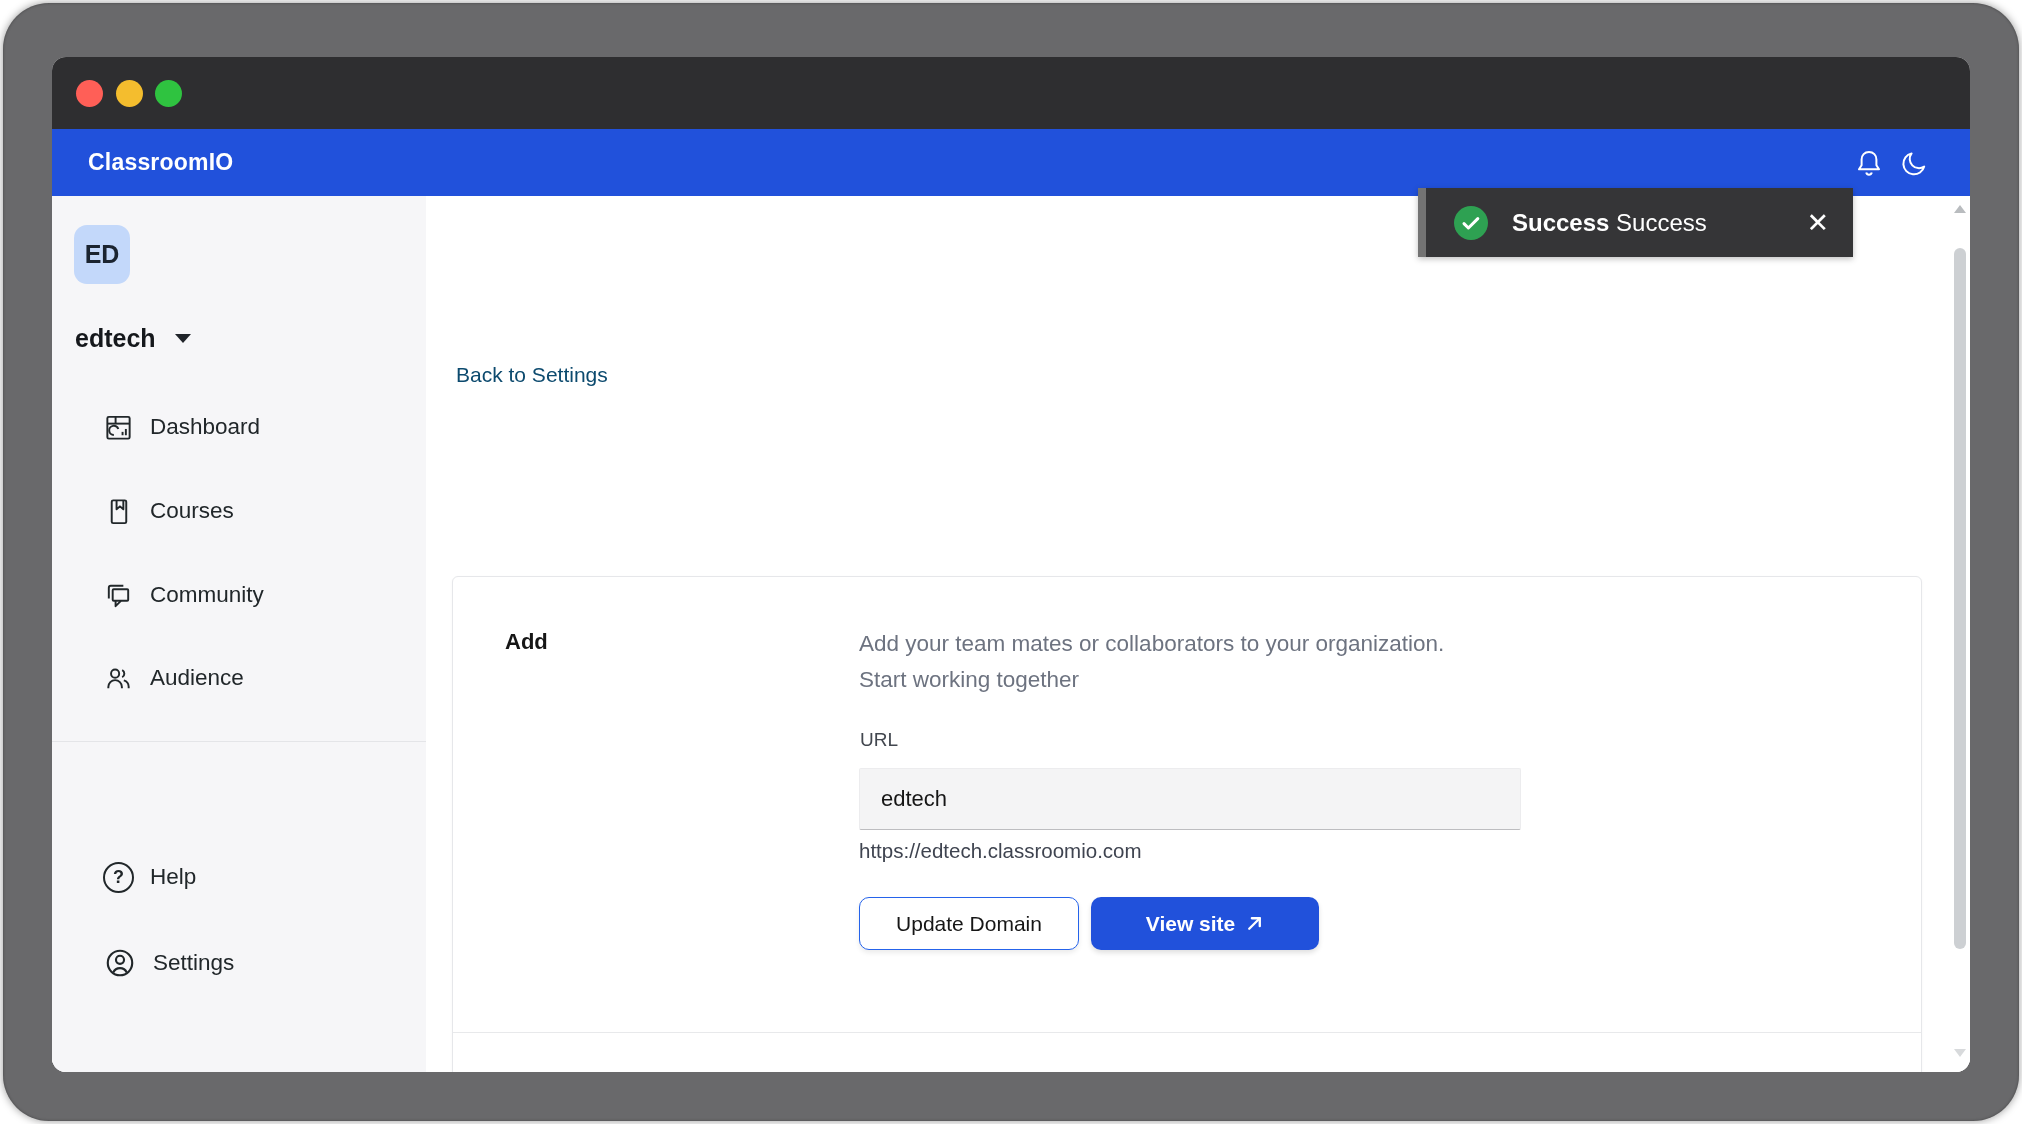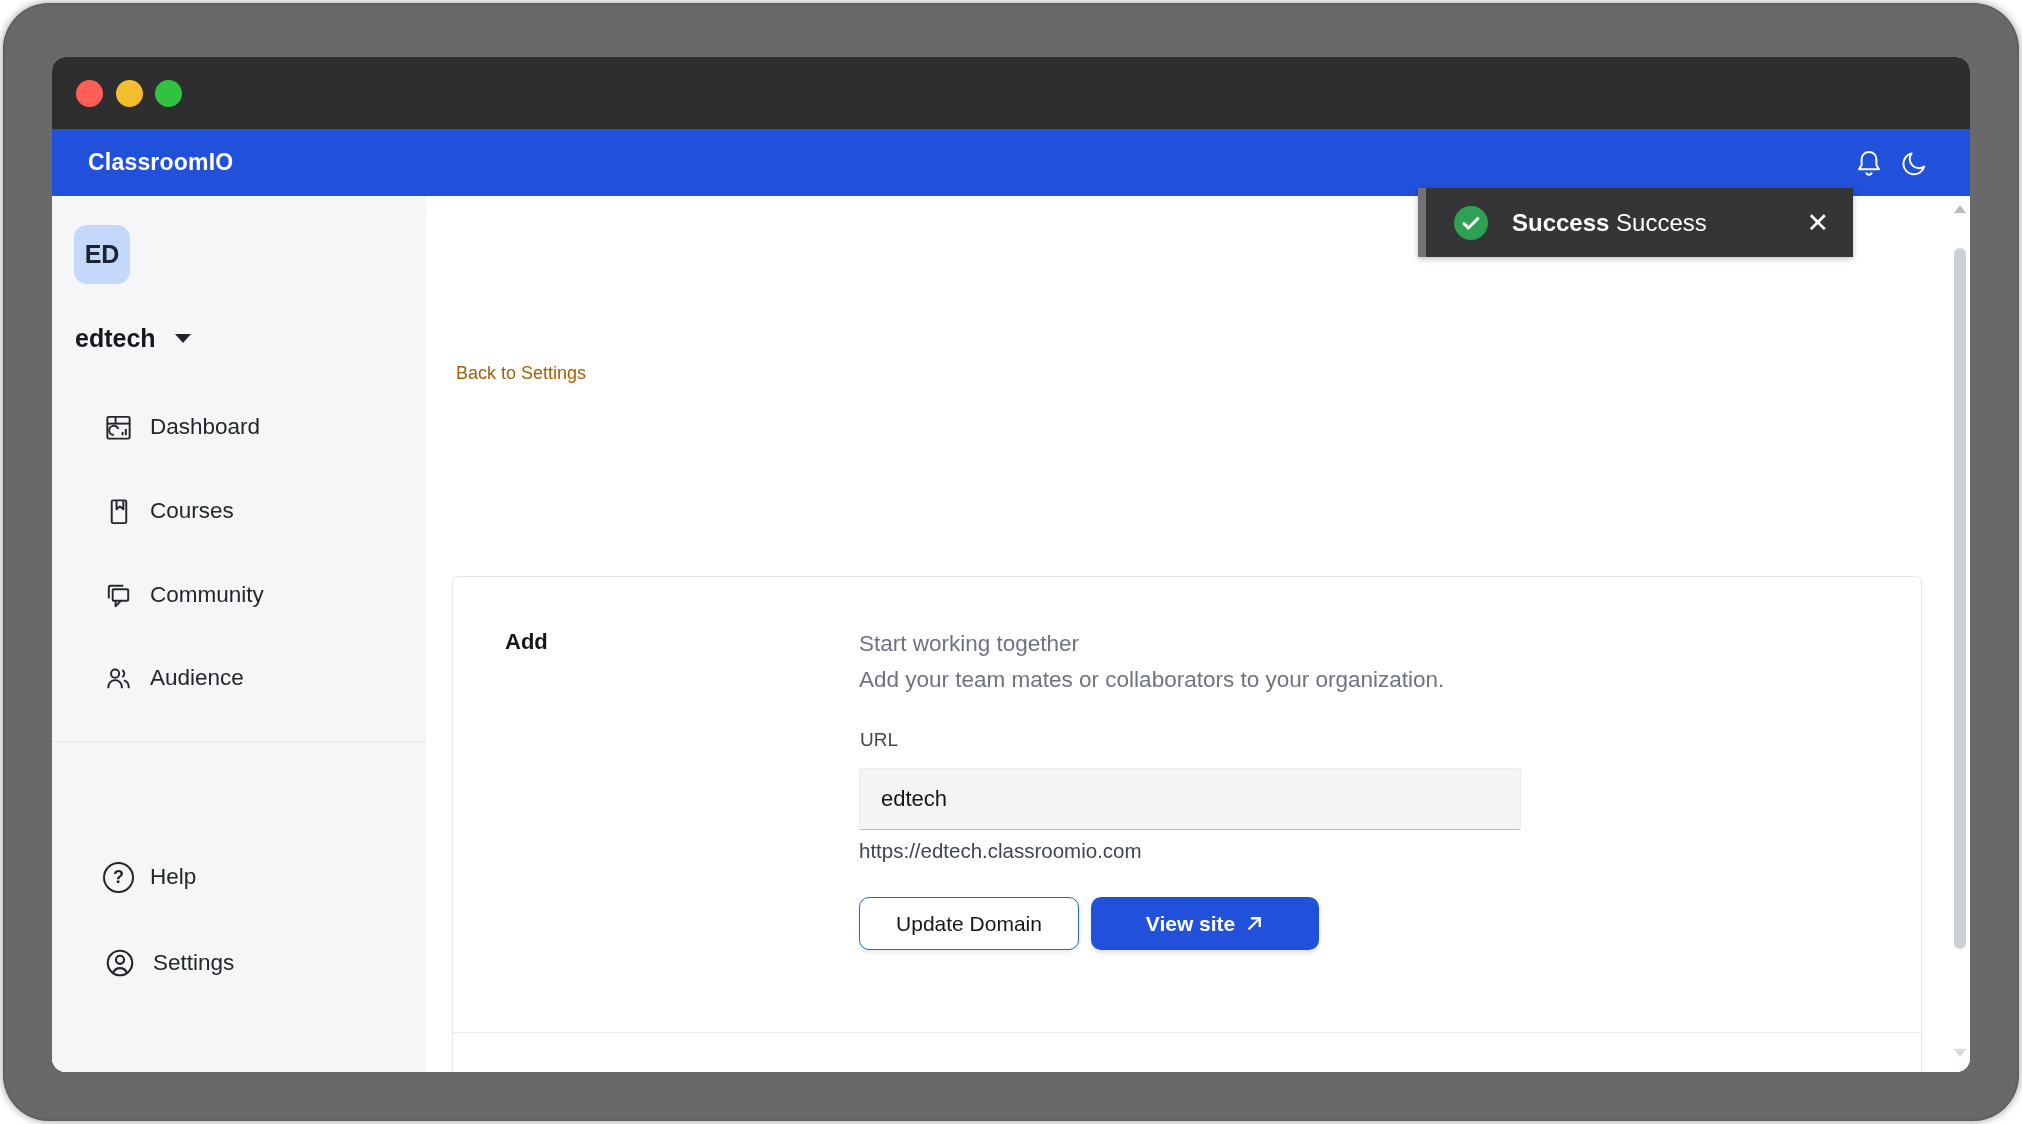--- a/index.html
+++ b/index.html
@@ -52,21 +52,21 @@
   
   .scroll-track{position:absolute;right:0;top:0;width:20px;height:876px;background:#ffffff;
     cursor:default;}
   .scroll-up{position:absolute;left:4px;top:9px;width:0;height:0;border-left:6px solid transparent;
     border-right:6px solid transparent;border-bottom:8px solid #b9bcbf;cursor:pointer;}
   .scroll-down{position:absolute;left:4px;top:853px;width:0;height:0;border-left:6px solid transparent;
     border-right:6px solid transparent;border-top:8px solid #d8dadc;cursor:pointer;}
   .scroll-thumb{position:absolute;left:4px;top:52px;width:12px;height:701px;background:#cdd0d3;
     border-radius:6px;cursor:grab;}
   
-  .backlink{position:absolute;left:404px;top:167px;font-size:18px;color:#a16207;cursor:pointer;}
+  .backlink{position:absolute;left:404px;top:167px;font-size:21px;color:#0c4a6e;cursor:pointer;}
   .page-title{position:absolute;left:402px;top:232px;font-size:43px;font-weight:bold;
     color:#111318;letter-spacing:-.5px;}
   .card{position:absolute;left:400px;top:380px;width:1470px;height:578px;background:#ffffff;
     border:1px solid #e6e7ea;border-radius:6px;box-shadow:0 1px 3px rgba(0,0,0,.04);}
   .sec-label{position:absolute;left:52px;font-size:22px;font-weight:bold;color:#161616;}
   .desc{position:absolute;left:406px;top:49px;font-size:22.5px;line-height:36px;color:#6d7380;}
   .url-label{position:absolute;left:407px;top:152px;font-size:19px;color:#42474f;}
   .url-input{position:absolute;left:406px;top:191px;width:662px;height:62px;background:#f4f4f5;
     border:1px solid #ececee;border-bottom:1px solid #bdbdc0;border-radius:2px;outline:none;
     padding:0 0 0 21px;font-size:22px;color:#161616;
@@ -197,22 +197,22 @@
         </span>
         <span>Settings</span>
       </div>
     </div>
 
     <div class="backlink">Back to Settings</div>
 
     <div class="card">
       <div class="sec-label" style="top:52px;">Add</div>
       <div class="desc">
+        <div>Add your team mates or collaborators to your organization.</div>
         <div>Start working together</div>
-        <div>Add your team mates or collaborators to your organization.</div>
       </div>
       <div class="url-label">URL</div>
       <input class="url-input" type="text" value="edtech" style="">
       <div class="helper">https://edtech.classroomio.com</div>
 
       <div class="btn btn-outline">Update Domain</div>
       <div class="btn btn-primary">
         <span>View site</span>
         <span>
           <svg viewBox="0 0 18 18" width="19" height="19" fill="none" stroke="#ffffff" stroke-width="2.2" stroke-linecap="round" stroke-linejoin="round">

